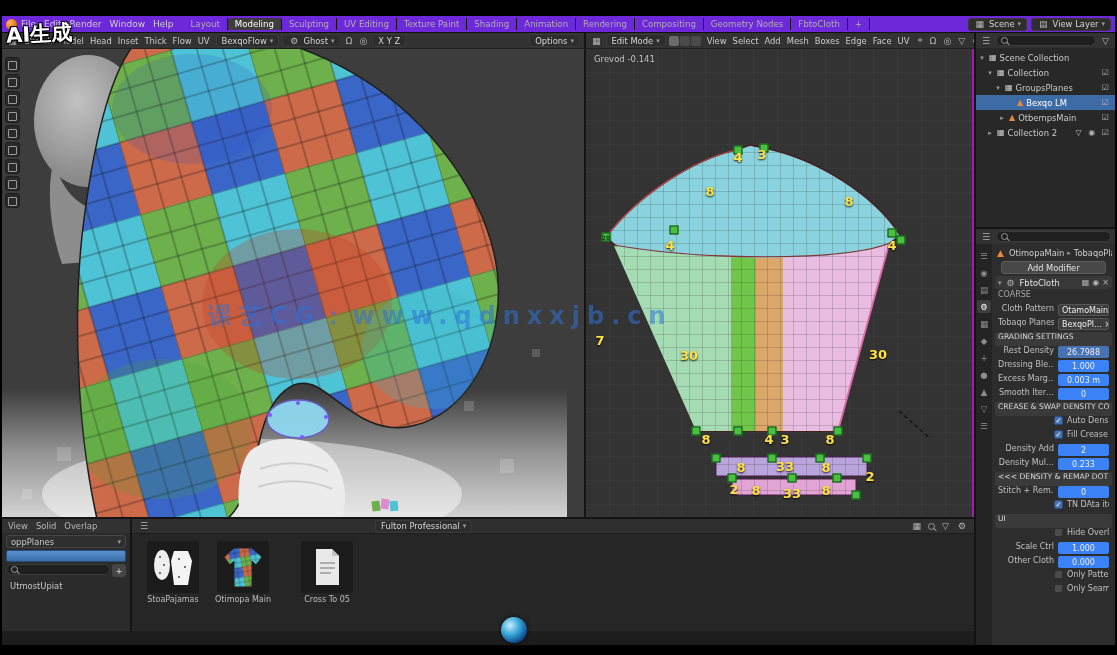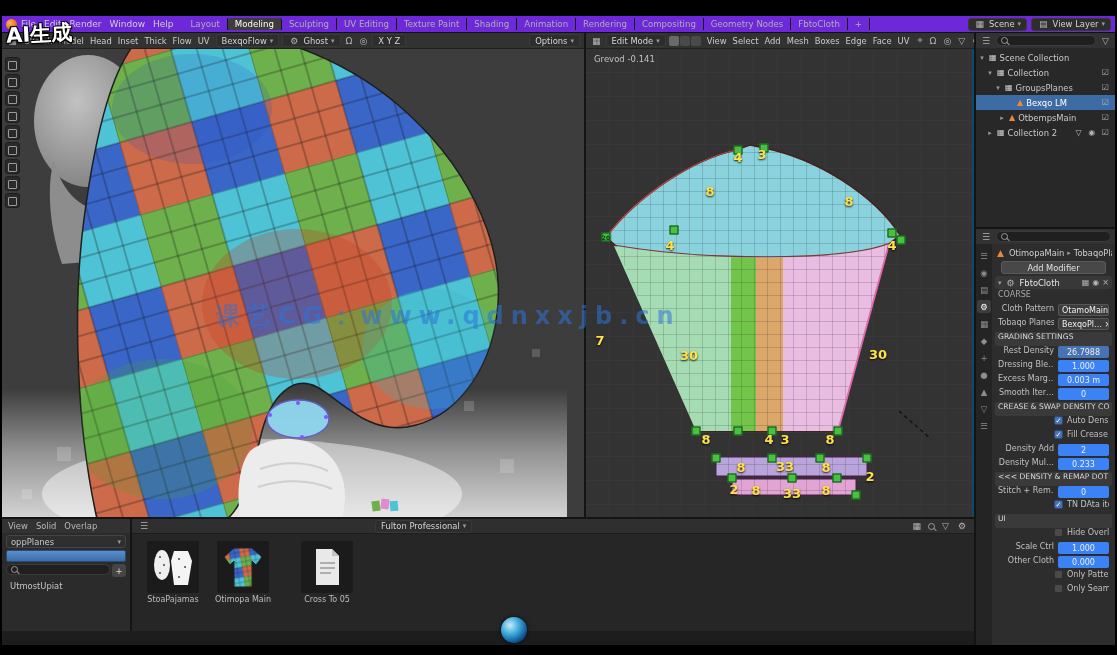--- a/index.html
+++ b/index.html
@@ -37,21 +37,21 @@
   .vp3d-h { width:584px; border-right:2px solid #141414; }
   .vp2d-h { flex:1; }
   .hmenus { display:flex; }
   .hmenus .hmenu { padding:0 3px; color:#cccccc; }
   .selmode { display:flex; gap:1px; }
   .selmode i { width:10px; height:10px; background:#4a4a4a; border-radius:2px; display:block; }
   .selmode i.on { background:#6a6a6a; }
 
   .viewports { height:468px; display:flex; }
   .vp3d { width:584px; position:relative; border-right:2px solid #141414; background:#3d3d3d; overflow:hidden; }
-  .vp2d { flex:1; position:relative; background:#0c4a6e; overflow:hidden; }
+  .vp2d { flex:1; position:relative; background:#a21caf; overflow:hidden; }
 
   .toolcol { position:absolute; left:3px; top:8px; display:flex; flex-direction:column; gap:2px; z-index:5; }
   .toolbtn { width:15px; height:15px; background:rgba(40,40,40,.92); border:1px solid #1e1e1e; border-radius:3px; }
   .toolbtn::after { content:""; display:block; width:7px; height:7px; margin:3px auto; border:1px solid #9a9a9a; border-radius:1px; }
 
   .overlay-text { position:absolute; left:8px; top:5px; font-size:8.5px; color:#c2c2c2; z-index:4; }
 
   .ylabel { position:absolute; color:var(--annotation-yellow,#ffe24a); font-size:13px; font-weight:bold;
     text-shadow:0 1px 2px rgba(0,0,0,.9); transform:translate(-50%,-50%); z-index:6; }
   .marker { position:absolute; width:9px; height:9px; background:var(--marker-green,#49c040);
@@ -136,21 +136,21 @@
   .prow.k-check-on .box, .prow.k-check-off .box { display:flex; margin-left:56px; }
   .prow.k-check-on .box { background:var(--accent,#4772b3); border-color:#2c4a78; }
   .prow.k-check-on .box::after { content:"✓"; }
   .prow.k-check-on .lab, .prow.k-check-off .lab { order:2; width:auto; text-align:left; flex:1; }
   .prow.k-check-on .box, .prow.k-check-off .box { order:1; }
 
   
   .wm-ai { position:absolute; left:6px; top:20px; z-index:60; font-size:21px; font-weight:bold; color:#fff;
     transform:rotate(-3deg);
     text-shadow:-1px -1px 0 #000, 1px -1px 0 #000, -1px 1px 0 #000, 1px 1px 0 #000, 0 2px 3px rgba(0,0,0,.6); }
-  .wm-site { position:absolute; left:216px; top:300px; z-index:60; font-size:24px; font-weight:bold;
+  .wm-site { position:absolute; left:208px; top:300px; z-index:60; font-size:24px; font-weight:bold;
     letter-spacing:7px; color:var(--watermark-blue,rgba(40,110,220,.55)); white-space:nowrap; pointer-events:none; }
   .sphere { position:absolute; left:501px; top:617px; width:26px; height:26px; border-radius:50%; z-index:70;
     background:radial-gradient(circle at 35% 32%, #c8ecff, #3aa8d8 38%, #0c4f90 72%, #062a50);
     box-shadow:0 0 4px rgba(0,0,0,.7); }
 </style>
 </head>
 <body>
 
 <div class="window">
 

